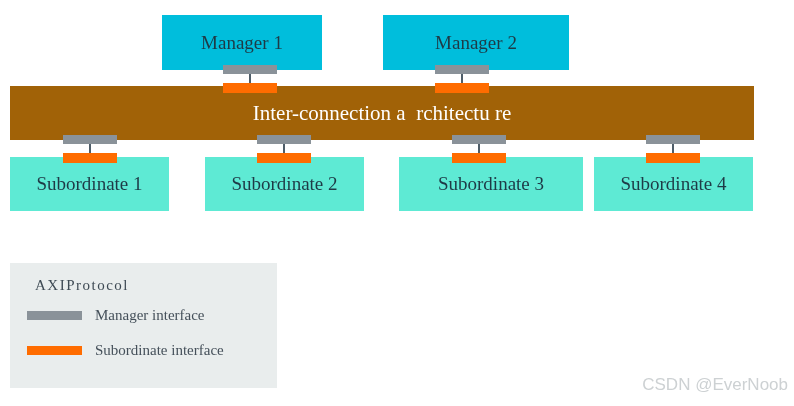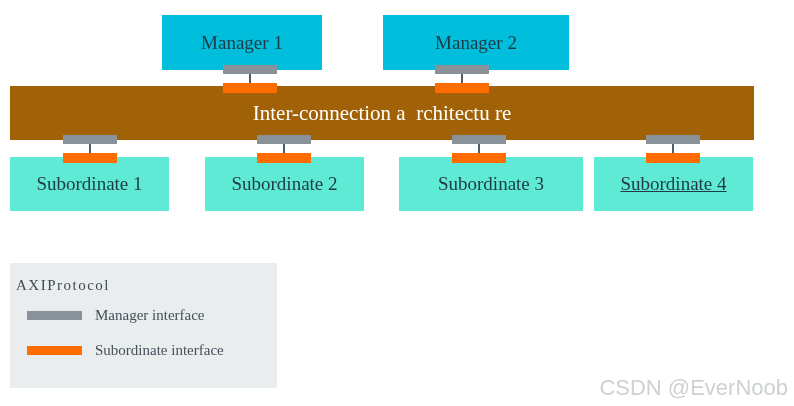--- a/index.html
+++ b/index.html
@@ -37,21 +37,21 @@
     font-size: 21px;
     color: #ffffff;
     white-space: pre;
     z-index: 1;
   }
 
   .subordinate-box { background: #5eead4; top: 157px; height: 54px; justify-content: center; }
   #subordinate-1 { left: 10px;  width: 159px; }
   #subordinate-2 { left: 205px; width: 159px; }
   #subordinate-3 { left: 399px; width: 184px; }
-  #subordinate-4 { left: 594px; width: 159px; text-decoration: underline; }
+  #subordinate-4 { left: 594px; width: 159px; }
 
   
   .conn {
     position: absolute;
     width: 54px;
     z-index: 2;
     display: flex;
     flex-direction: column;
     align-items: center;
   }
@@ -69,42 +69,42 @@
 
   
   .legend {
     position: absolute;
     left: 10px; top: 263px;
     width: 267px; height: 125px;
     background: #E9EDED;
   }
   .legend-title {
     position: absolute;
-    left: 6px; top: 14px;
+    left: 25px; top: 14px;
     font-size: 15px;
     letter-spacing: 1.5px;
     color: #3E4A54;
   }
   .legend-row {
     position: absolute;
     left: 17px;
     display: flex;
     align-items: center;
   }
   .legend-row-1 { top: 44px; }
   .legend-row-2 { top: 79px; }
   .legend-swatch { width: 55px; height: 9px; margin-right: 13px; }
   .legend-label { font-size: 15px; color: #45505A; }
 
   
   .watermark {
     position: absolute;
     right: 6px; top: 375px;
     font-family: "Liberation Sans", sans-serif;
-    font-size: 22px;
+    font-size: 17px;
     color: #CDD1D3;
   }
 </style>
 </head>
 <body>
 
 <div class="canvas">
 
   <div class="box manager-box" id="manager-1">
     <span>Manager 1</span>

